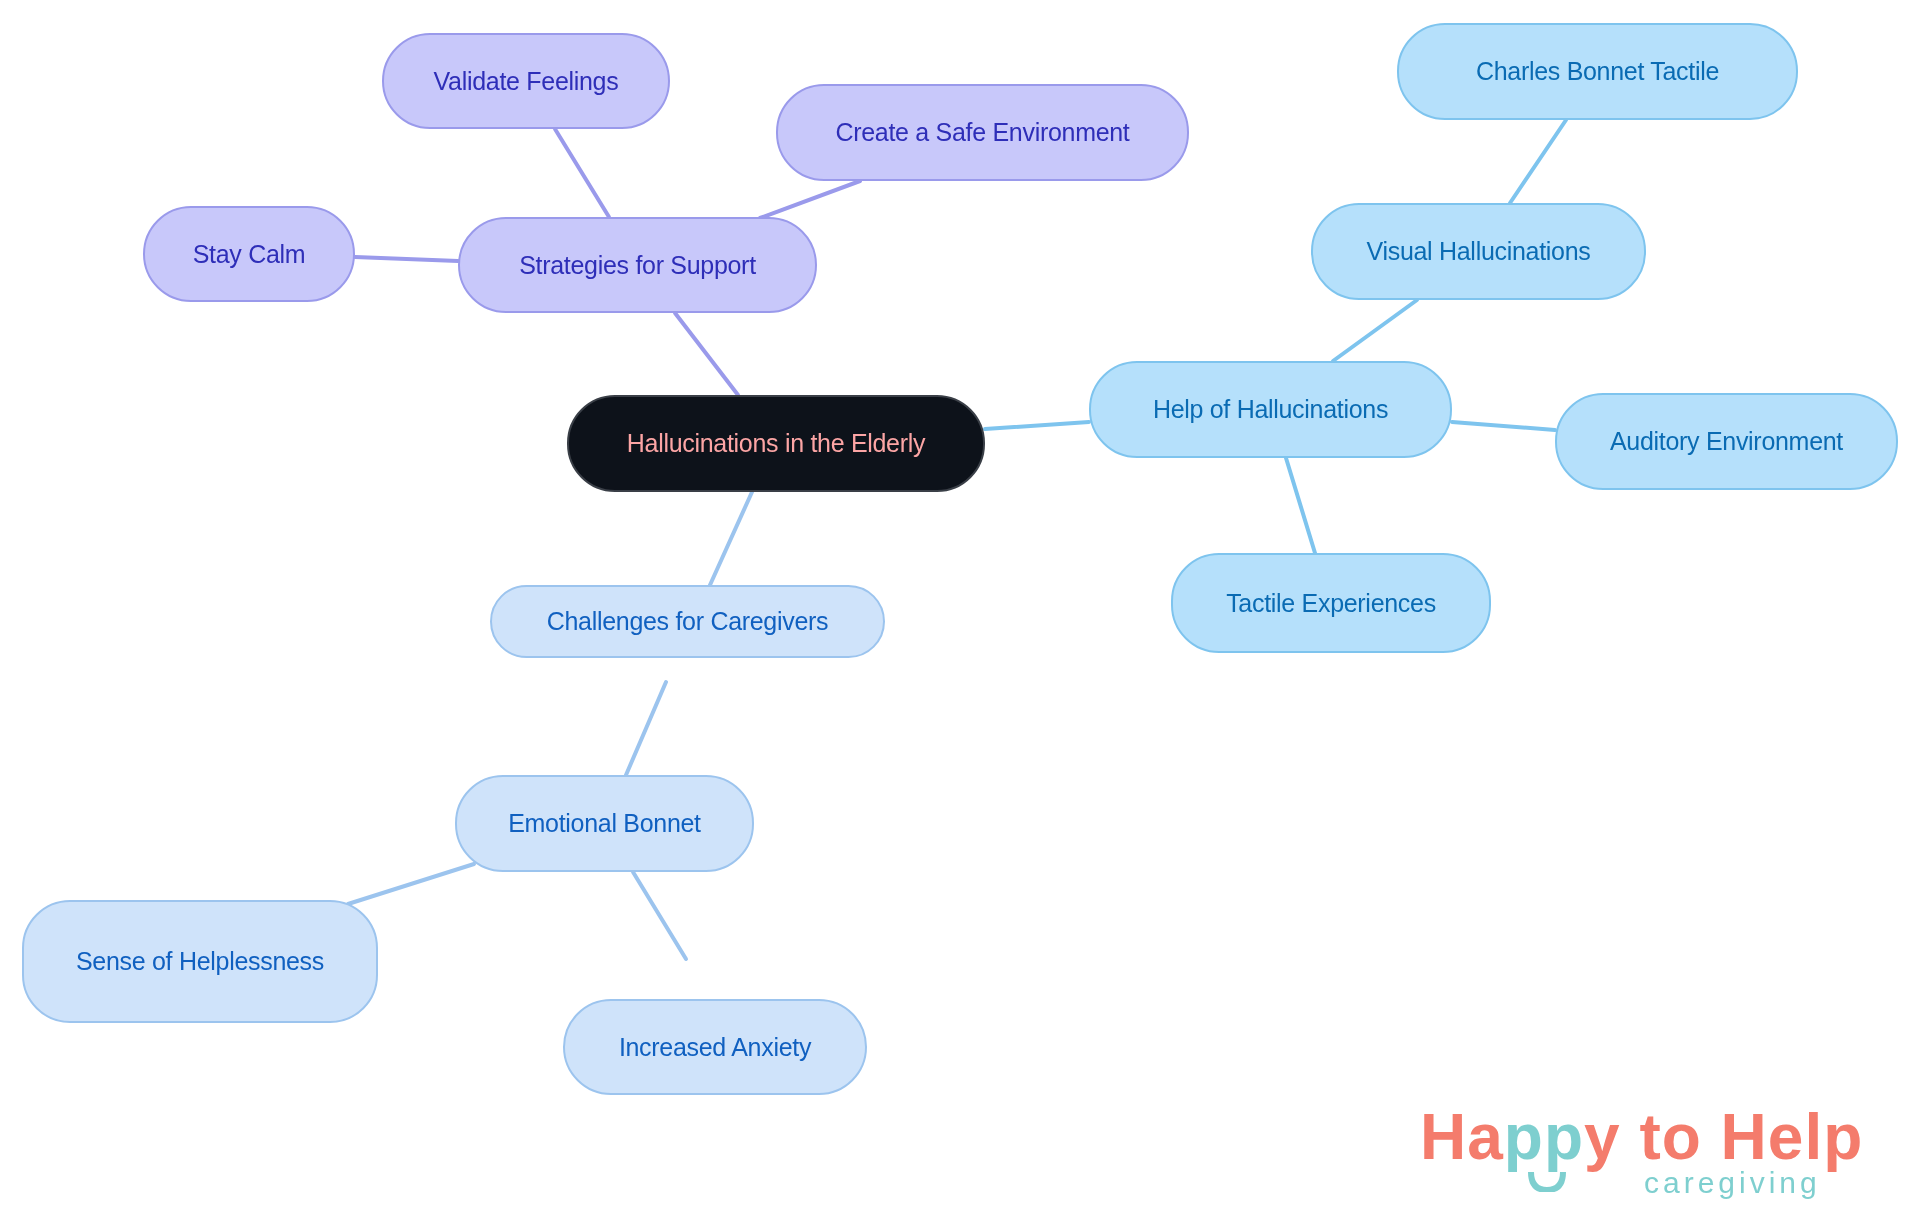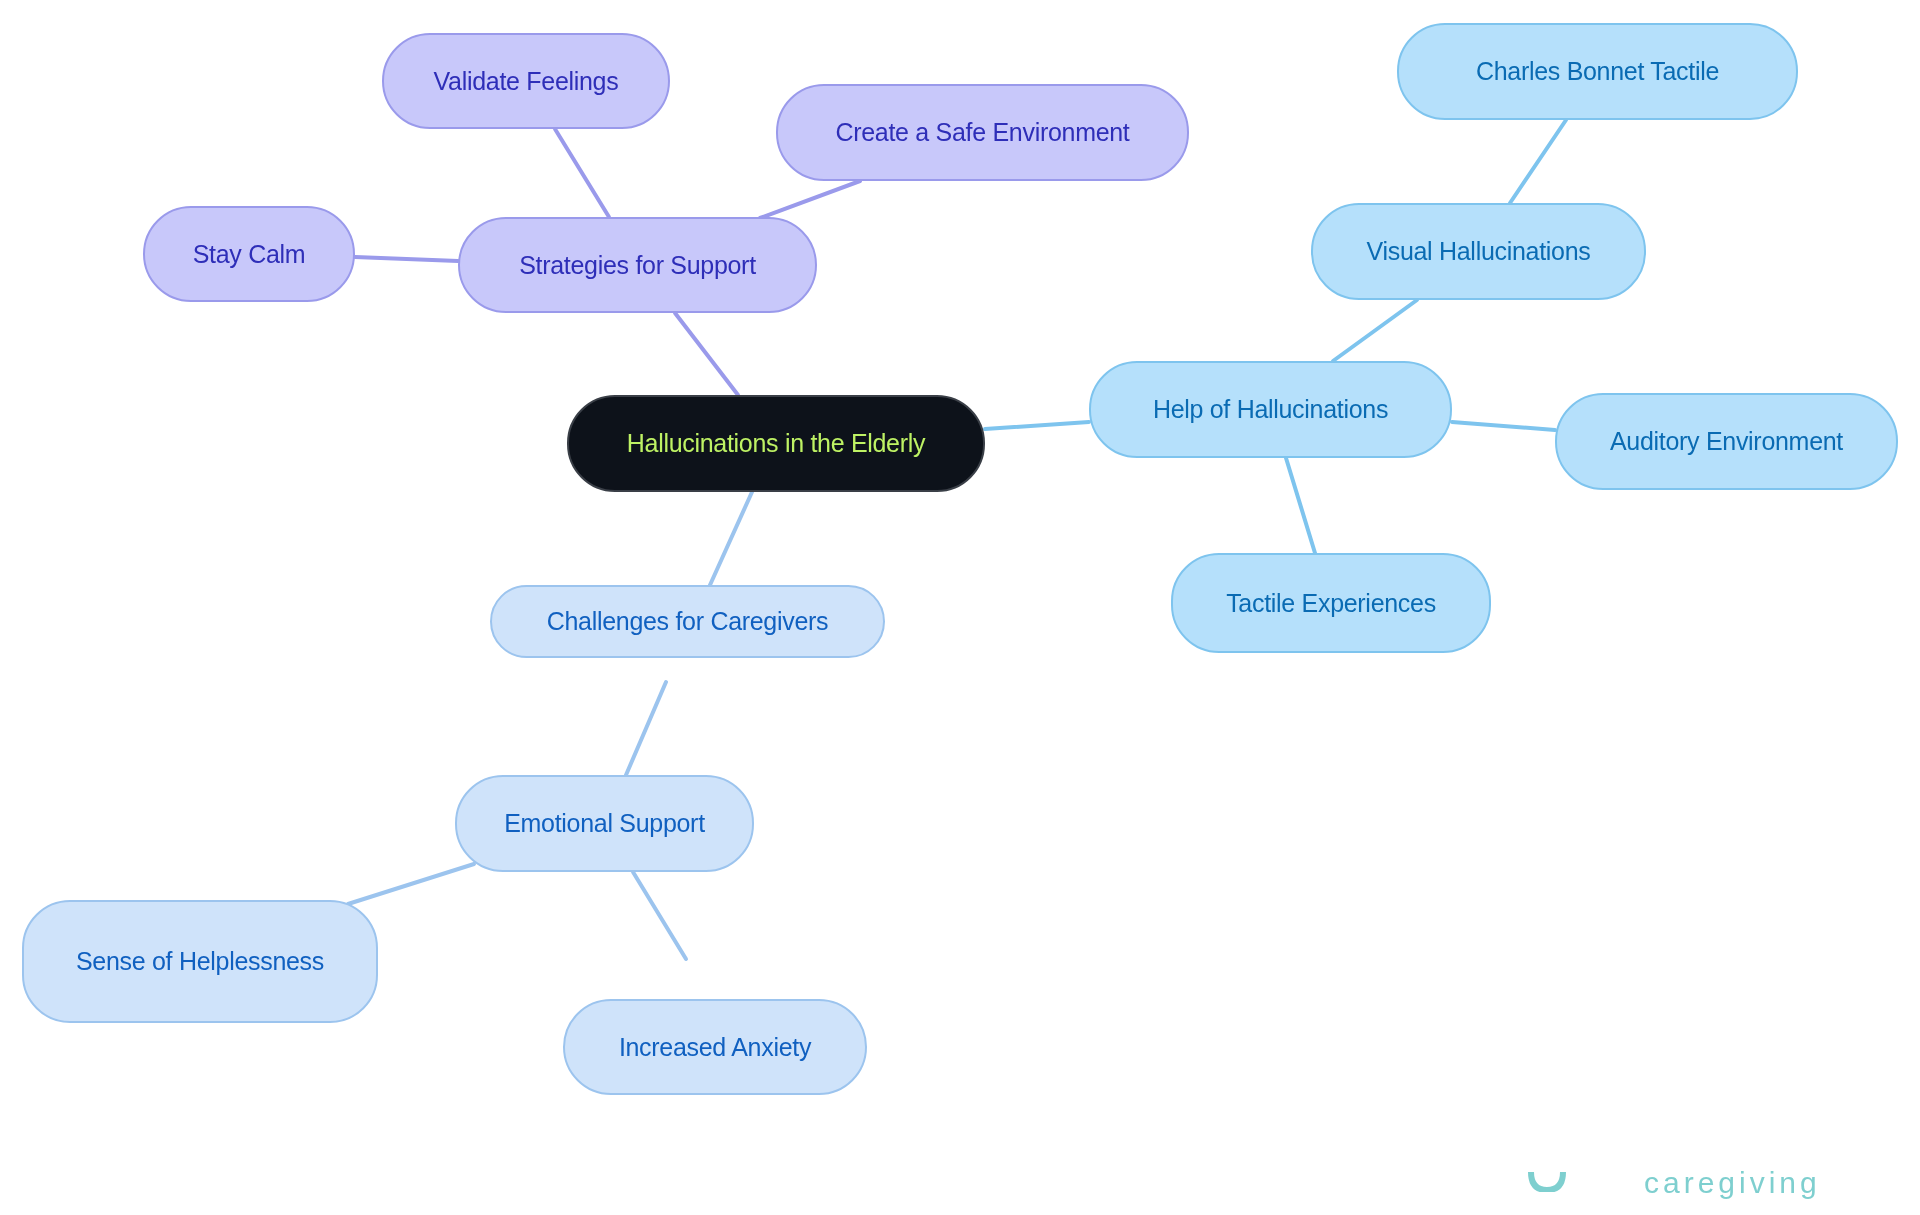--- a/index.html
+++ b/index.html
@@ -2,21 +2,21 @@
 <html><head>
 <meta charset="utf-8">
 <style>
   html, body { margin: 0; padding: 0; background: #ffffff; }
   body { width: 1920px; height: 1215px; position: relative; overflow: hidden;
          font-family: "Liberation Sans", "DejaVu Sans", sans-serif; }
   svg.edges { position: absolute; left: 0; top: 0; width: 1920px; height: 1215px; }
   .node { position: absolute; box-sizing: border-box; border-radius: 48px;
           display: flex; align-items: center; justify-content: center;
           font-size: 25px; letter-spacing: -0.3px; white-space: nowrap; border: 2px solid; }
-  .root { background: #0d121a; border-color: #3a3f47; color: #bef264; }
+  .root { background: #0d121a; border-color: #3a3f47; color: #fca5a5; }
   .purple { background: #c8c8fa; border-color: #9a9aeb; color: #2e2eb8; }
   .sky { background: #b5e0fb; border-color: #7ec4ee; color: #0a6bb3; }
   .light { background: #cfe3fa; border-color: #9cc4ee; color: #1060c0; }
   .logo { position: absolute; left: 1420px; top: 1100px; width: 460px; height: 100px; }
   .logo-main { position: absolute; left: 0; top: 0; font-size: 64px; font-weight: bold;
                letter-spacing: 1px; color: #f47c6c; white-space: nowrap; }
   .logo-main .teal { color: #7ecfcf; }
   .logo-sub { position: absolute; left: 224px; top: 66px; font-size: 30px; letter-spacing: 4px;
               color: #7ecfcf; white-space: nowrap; }
   .smile { position: absolute; left: 107px; top: 70px; width: 40px; height: 22px; }
@@ -76,27 +76,30 @@
   <span>Auditory Environment</span>
 </div>
 <div class="node sky" style="left:1171px;top:553px;width:320px;height:100px;">
   <span>Tactile Experiences</span>
 </div>
 
 <div class="node light" style="left:490px;top:585px;width:395px;height:73px;">
   <span>Challenges for Caregivers</span>
 </div>
 <div class="node light" style="left:455px;top:775px;width:299px;height:97px;">
-  <span>Emotional Support</span>
+  <span>Emotional Bonnet</span>
 </div>
 <div class="node light" style="left:22px;top:900px;width:356px;height:123px;text-align:right;">
   <span>Sense of Helplessness</span>
 </div>
 <div class="node light" style="left:563px;top:959px;width:304px;height:96px;margin-top:40px;">
   <span>Increased Anxiety</span>
 </div>
 
 <div class="logo">
+  <div class="logo-main">
+    <span>Ha</span><span class="teal">pp</span><span>y to Help</span>
+  </div>
   <svg class="smile" viewBox="0 0 40 22">
     <path d="M4 2 Q4 20 20 20 Q36 20 36 2" stroke="#7ecfcf" stroke-width="6" fill="none" stroke-linecap="butt"></path>
   </svg>
   <div class="logo-sub">caregiving</div>
 </div>
 
 </body></html>

